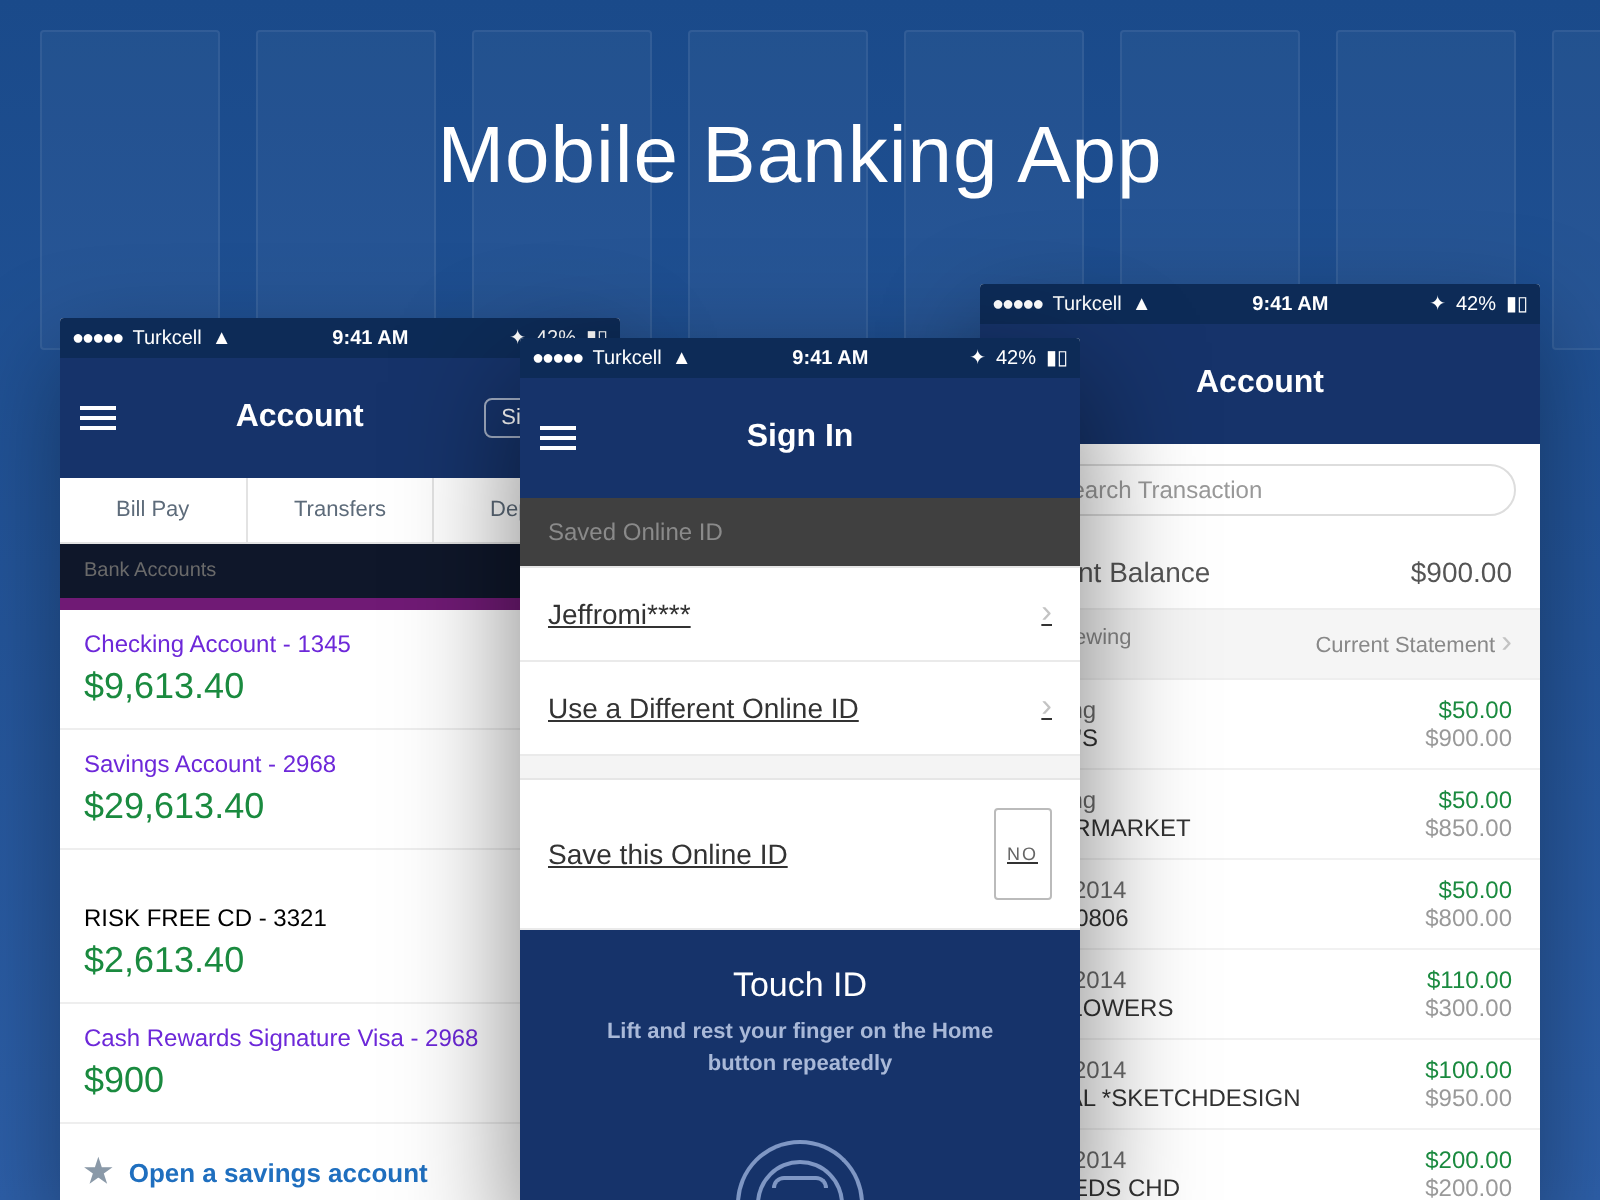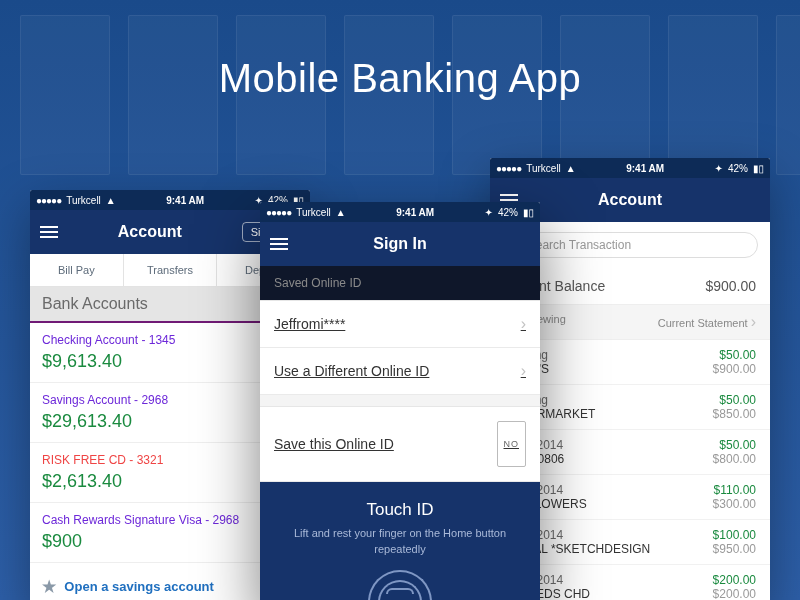--- a/index.html
+++ b/index.html
@@ -15,46 +15,46 @@
 .phone.left  { bottom:-10px; left:30px;  }
 .phone.center{ bottom:-10px; left:260px; z-index:5; box-shadow:0 22px 60px rgba(0,0,0,0.5);}
 .phone.right { bottom:-10px; right:30px; }
 
 .statusbar { background:#0d2b57; color:#fff; height:20px; font-size:10px; display:flex; align-items:center; padding:0 6px; gap:5px; }
 .statusbar .carrier{flex:0 0 auto;}
 .statusbar .time{flex:1; text-align:center; font-weight:600;}
 .statusbar .bat{flex:0 0 auto;}
 .dots{ letter-spacing:-1px;}
 
-.navbar { background:#16336a; color:#fff; height:44px; display:flex; align-items:center; padding:0 10px; gap:8px; }
+.navbar { background:#16336a; color:#fff; height:60px; display:flex; align-items:center; padding:0 10px; gap:8px; }
 .navbar .title{ flex:1; text-align:center; font-size:16px; font-weight:600; }
 .hamburger{ display:flex; flex-direction:column; gap:3px; cursor:pointer;}
 .hamburger span{ display:block; width:18px; height:2px; background:#fff;}
 .signout-btn{ font-size:11px; border:1px solid rgba(255,255,255,0.6); padding:3px 8px; border-radius:4px; cursor:pointer;}
 
 
 .tabs{ display:flex; border-bottom:1px solid #e3e3e3;}
 .tabs .tab{ flex:1; text-align:center; padding:10px 8px; font-size:11px; color:#5d6b7a; cursor:pointer; border-right:1px solid #e3e3e3;}
 .tabs .tab:last-child{border-right:none;}
-.section-header{ background:#e5e5e5; padding:8px 12px; font-size:16px; color:#6a6a6a; border-bottom:2px solid #701a75;}
+.section-header{ background:#0f172a; padding:8px 12px; font-size:10px; color:#6a6a6a; border-bottom:6px solid #701a75;}
 .acct-row{ padding:10px 12px; border-bottom:1px solid #eee;}
 .acct-row .name{ font-size:12px; color:#6d28d9; margin-bottom:4px;}
 .acct-row .bal{ font-size:18px; color:#1a8a3f; font-weight:400;}
-.acct-row.muted .name{ color:#ef4444;}
+.acct-row.muted .name{ color:#000000;margin-top:17px;}
 .cta-row{ padding:14px 12px; color:#1f6fbf; font-size:13px; font-weight:600; display:flex; align-items:center; gap:8px; cursor:pointer;}
 .star{ color:#8a99a8; font-size:16px;}
 
 
-.list-header{ background:#0f172a; padding:10px 14px; font-size:12px; color:#8a8a8a; border-bottom:1px solid #e6e6e6;}
+.list-header{ background:#404040; padding:10px 14px; font-size:12px; color:#8a8a8a; border-bottom:1px solid #e6e6e6;}
 .row{ padding:14px; font-size:14px; color:#333; border-bottom:1px solid #eaeaea; display:flex; align-items:center; justify-content:space-between; cursor:pointer;text-decoration:underline;}
 .chev{ color:#c3c3c3; font-size:16px;}
 .toggle{ border:1px solid #bbb; font-size:9px; padding:17px 6px; border-radius:2px; color:#666; letter-spacing:1px;}
 .touchid-panel{ background:#16336a; color:#fff; text-align:center; padding:18px 28px 0;}
 .touchid-panel .t{ font-size:17px; font-weight:400; margin-bottom:6px;}
-.touchid-panel .s{ font-size:11px; color:#a9b9d8; line-height:1.4; margin-bottom:13px;}
+.touchid-panel .s{ font-size:11px; color:#a9b9d8; line-height:1.4; margin-bottom:30px;font-weight:bold;}
 .fingerprint{ width:64px; height:40px; margin:0 auto; border:2px solid #7f97c4; border-bottom:none; border-radius:64px 64px 0 0; position:relative;}
 .fingerprint::before{content:""; position:absolute; inset:8px; border:2px solid #7f97c4; border-bottom:none; border-radius:50px 50px 0 0;}
 .fingerprint::after{content:""; position:absolute; inset:16px; border:2px solid #7f97c4; border-bottom:none; border-radius:40px 40px 0 0;}
 
 
 .searchbox{ margin:10px 12px; border:1px solid #ddd; border-radius:14px; padding:5px 12px; font-size:12px; color:#999; display:flex; gap:6px; align-items:center;}
 .bal-row{ display:flex; justify-content:space-between; padding:10px 14px; font-size:14px; color:#555; border-bottom:1px solid #eee;}
 .view-row{ display:flex; justify-content:space-between; padding:8px 14px; background:#f5f5f5; font-size:11px; color:#888; border-bottom:1px solid #eee;}
 .tx{ display:flex; justify-content:space-between; padding:8px 14px; border-bottom:1px solid #f1f1f1; font-size:12px;}
 .tx .l{ color:#6b6b6b;}

